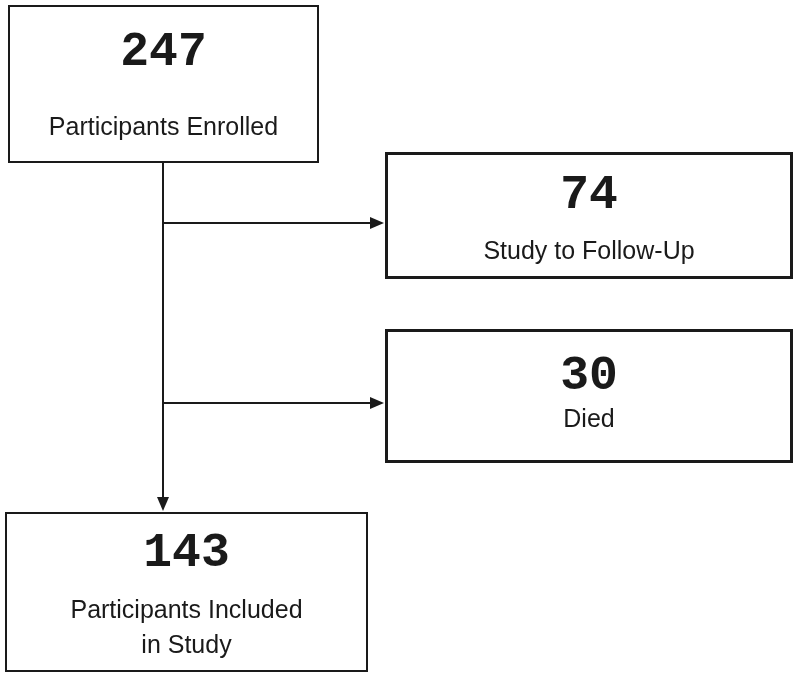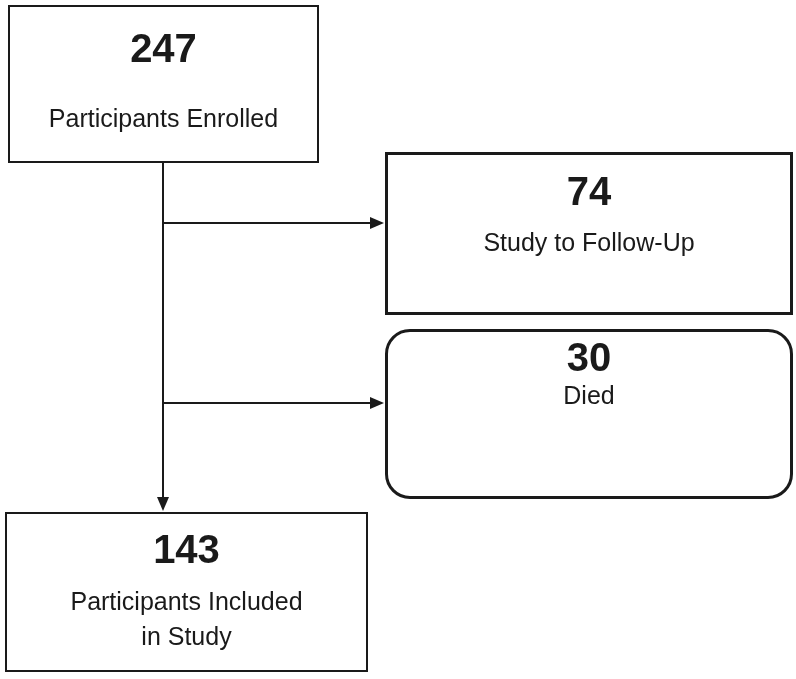--- a/index.html
+++ b/index.html
@@ -27,48 +27,48 @@
     box-sizing: border-box;
     background: #ffffff;
     border: 2px solid #1a1a1a;
     display: flex;
     flex-direction: column;
     align-items: center;
     text-align: center;
   }
   .node .value {
     font-weight: bold;
-    font-size: 40px;
+    font-size: 48px;
     line-height: 1.05;
+    font-family: Liberation Mono, monospace;
   }
   .node .label {
     font-size: 25px;
     line-height: 1.4;
   }
   #node-enrolled {
     left: 8px;  top: 5px;
     width: 311px; height: 158px;
     padding-top: 20px;
   }
   #node-enrolled .label { margin-top: 32px; }
 
   #node-lost {
     left: 385px; top: 152px;
-    width: 408px; height: 163px;
+    width: 408px; height: 127px;
     border-width: 3px;
     padding-top: 15px;
   }
   #node-lost .label { margin-top: 13px; }
 
   #node-died {
     left: 385px; top: 329px;
-    width: 408px; height: 170px;
+    width: 408px; height: 134px;
     border-width: 3px;
-    padding-top: 4px;
-    border-radius: 25px;
+    padding-top: 19px;
   }
   #node-died .label { }
 
   #node-included {
     left: 5px; top: 512px;
     width: 363px; height: 160px;
     padding-top: 14px;
   }
   #node-included .label {
     margin-top: 14px;

